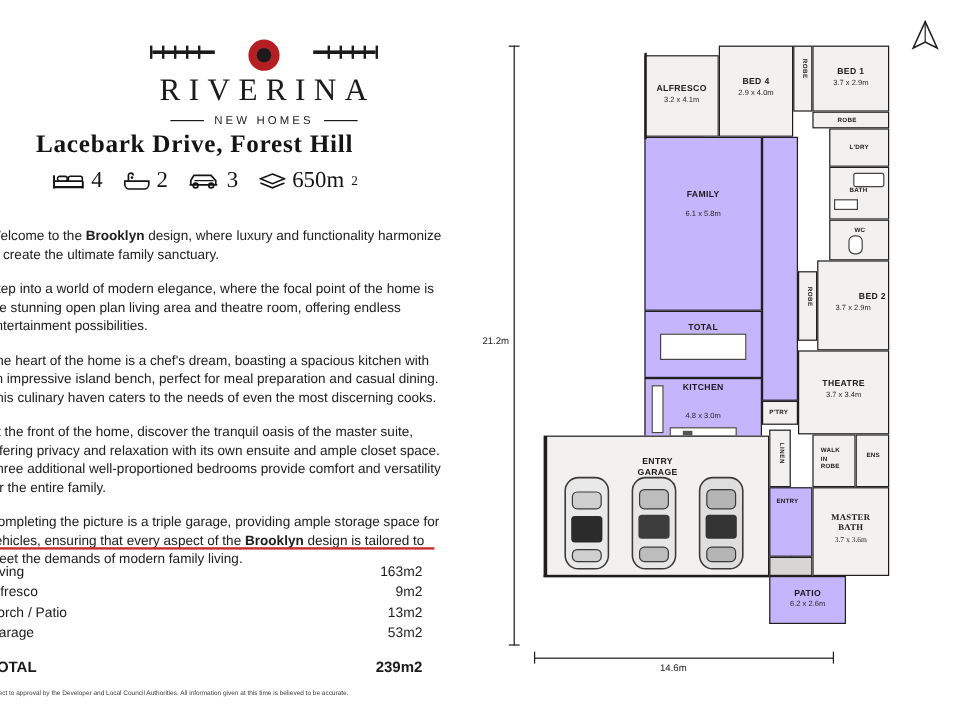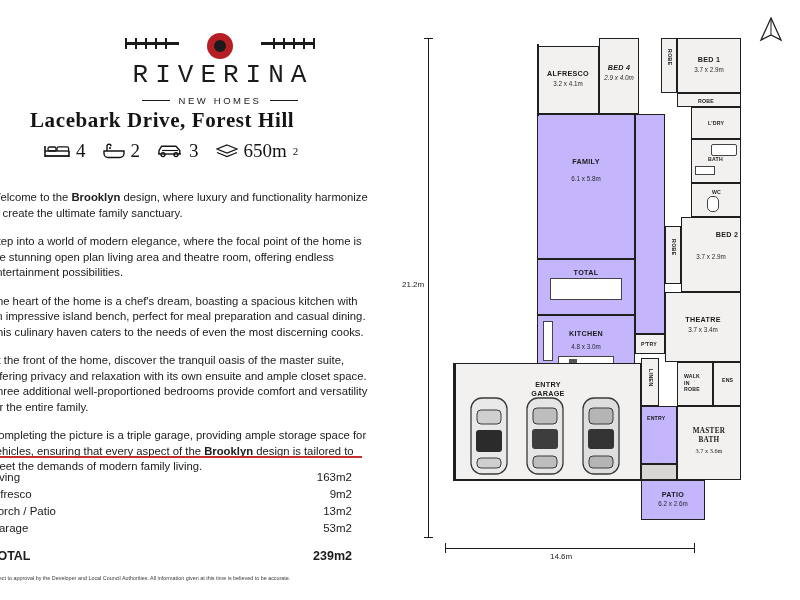--- a/index.html
+++ b/index.html
@@ -64,21 +64,21 @@
     width: 12px; height: 12px;
     margin: -6px 0 0 -6px;
     border-radius: 50%;
     background: #1b1b1b;
   }
   #logo-name {
     font-size: 26px;
     letter-spacing: 7px;
     color: #1b1b1b;
     font-weight: 400;
-    font-family: Liberation Mono, monospace;
+    font-family: Liberation Serif, serif;
     margin-left: 6px;
     text-align: center;
   }
   #logo-sub-wrap {
     display: flex;
     align-items: center;
     justify-content: center;
     gap: 8px;
     margin-top: 5px;
   }
@@ -407,21 +407,21 @@
     <div class="dim-line" style="left:294px; top:543px; width:1px; height:10px;"></div>
     <div class="dim-label" style="left:150px; top:552px;">14.6m</div>
 
     <div id="plan">
 
       <div class="room" style="left:92px; top:8px; width:62px; height:68px;">
         <div class="room-label" style="top:22px;">ALFRESCO</div>
         <div class="room-dims" style="top:33px;">3.2 x 4.1m</div>
       </div>
 
-      <div class="room" style="left:154px; top:0px; width:40px; height:76px;font-style:italic;">
+      <div class="room" style="left:154px; top:0px; width:62px; height:76px;">
         <div class="room-label" style="top:24px;">BED 4</div>
         <div class="room-dims" style="top:35px;">2.9 x 4.0m</div>
       </div>
 
       <div class="room thin" style="left:216px; top:0px; width:16px; height:55px;">
         <div class="v-label" style="left:5px; top:10px;">ROBE</div>
       </div>
 
       <div class="room" style="left:232px; top:0px; width:64px; height:55px;">
         <div class="room-label" style="top:16px;">BED 1</div>
@@ -456,21 +456,21 @@
         <div class="room-dims" style="top:60px;">6.1 x 5.8m</div>
       </div>
 
       <div class="room white" style="left:92px; top:221px; width:98px; height:56px;">
         <div class="room-label" style="top:8px;">TOTAL</div>
       </div>
 
       <div class="fixture" style="left:105px; top:240px; width:72px; height:22px;"></div>
 
       <div class="room white" style="left:92px; top:277px; width:98px; height:52px;">
-        <div class="room-label" style="top:13px;">KITCHEN</div>
+        <div class="room-label" style="top:2px;">KITCHEN</div>
         <div class="room-dims" style="top:27px;">4.8 x 3.0m</div>
       </div>
       <div class="fixture" style="left:98px; top:283px; width:10px; height:40px;"></div>
       <div class="fixture" style="left:113px; top:318px; width:56px; height:8px;"></div>
       <div class="fixture" style="left:124px; top:321px; width:8px; height:4px; border:none; background:#555;"></div>
 
       <div class="room thin" style="left:190px; top:296px; width:30px; height:20px;">
         <div class="tiny-label" style="left:5px; top:6px;">P'TRY</div>
       </div>
 
@@ -478,21 +478,21 @@
         <div class="v-label" style="left:6px; top:10px;">LINEN</div>
       </div>
 
       <div class="room white thin" style="left:190px; top:76px; width:30px; height:220px;"></div>
 
       <div class="room thin" style="left:220px; top:188px; width:16px; height:58px;">
         <div class="v-label" style="left:5px; top:12px;">ROBE</div>
       </div>
 
       <div class="room" style="left:236px; top:179px; width:60px; height:75px;">
-        <div class="room-label" style="top:12px;padding-left:32px;">BED 2</div>
+        <div class="room-label" style="top:24px;padding-left:32px;">BED 2</div>
         <div class="room-dims" style="top:35px;">3.7 x 2.9m</div>
       </div>
 
       <div class="room" style="left:220px; top:254px; width:76px; height:70px;">
         <div class="room-label" style="top:22px;">THEATRE</div>
         <div class="room-dims" style="top:33px;">3.7 x 3.4m</div>
       </div>
 
       <div class="room" style="left:10px; top:325px; width:186px; height:118px;">
         <div class="room-label" style="top:16px;">

